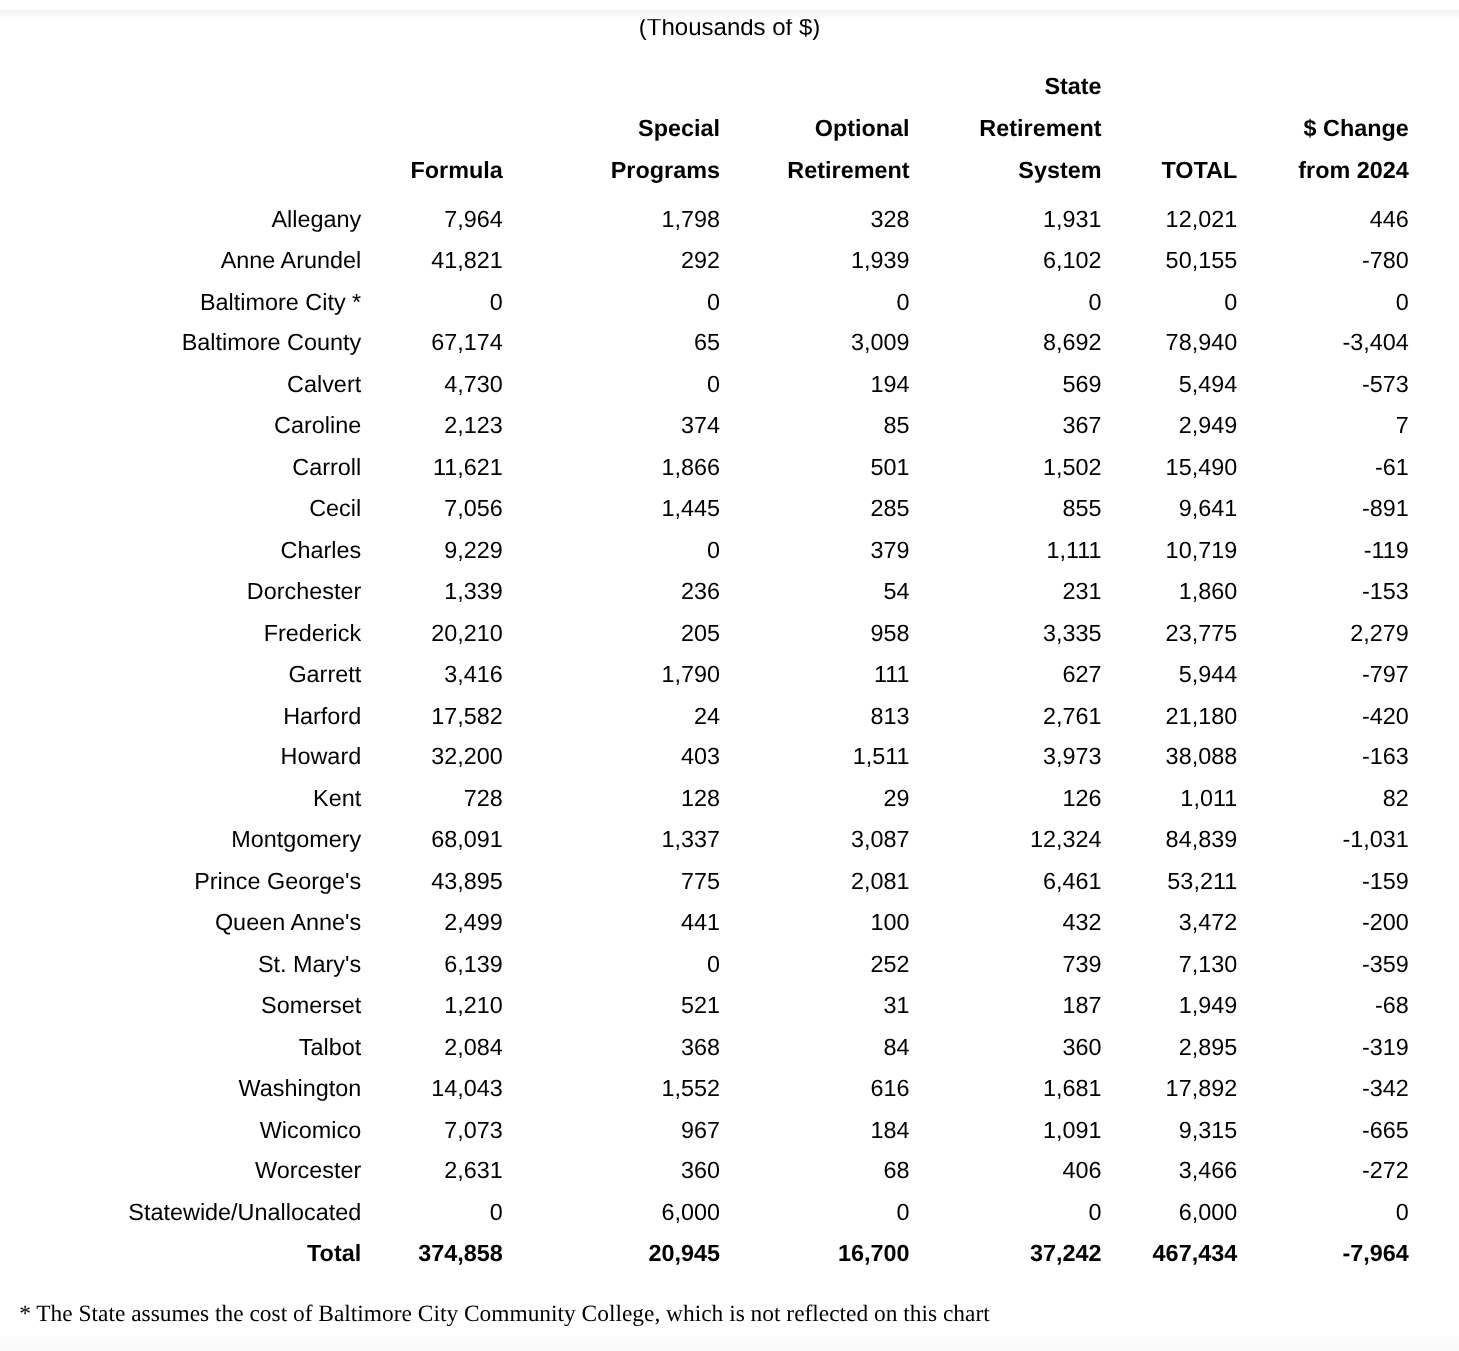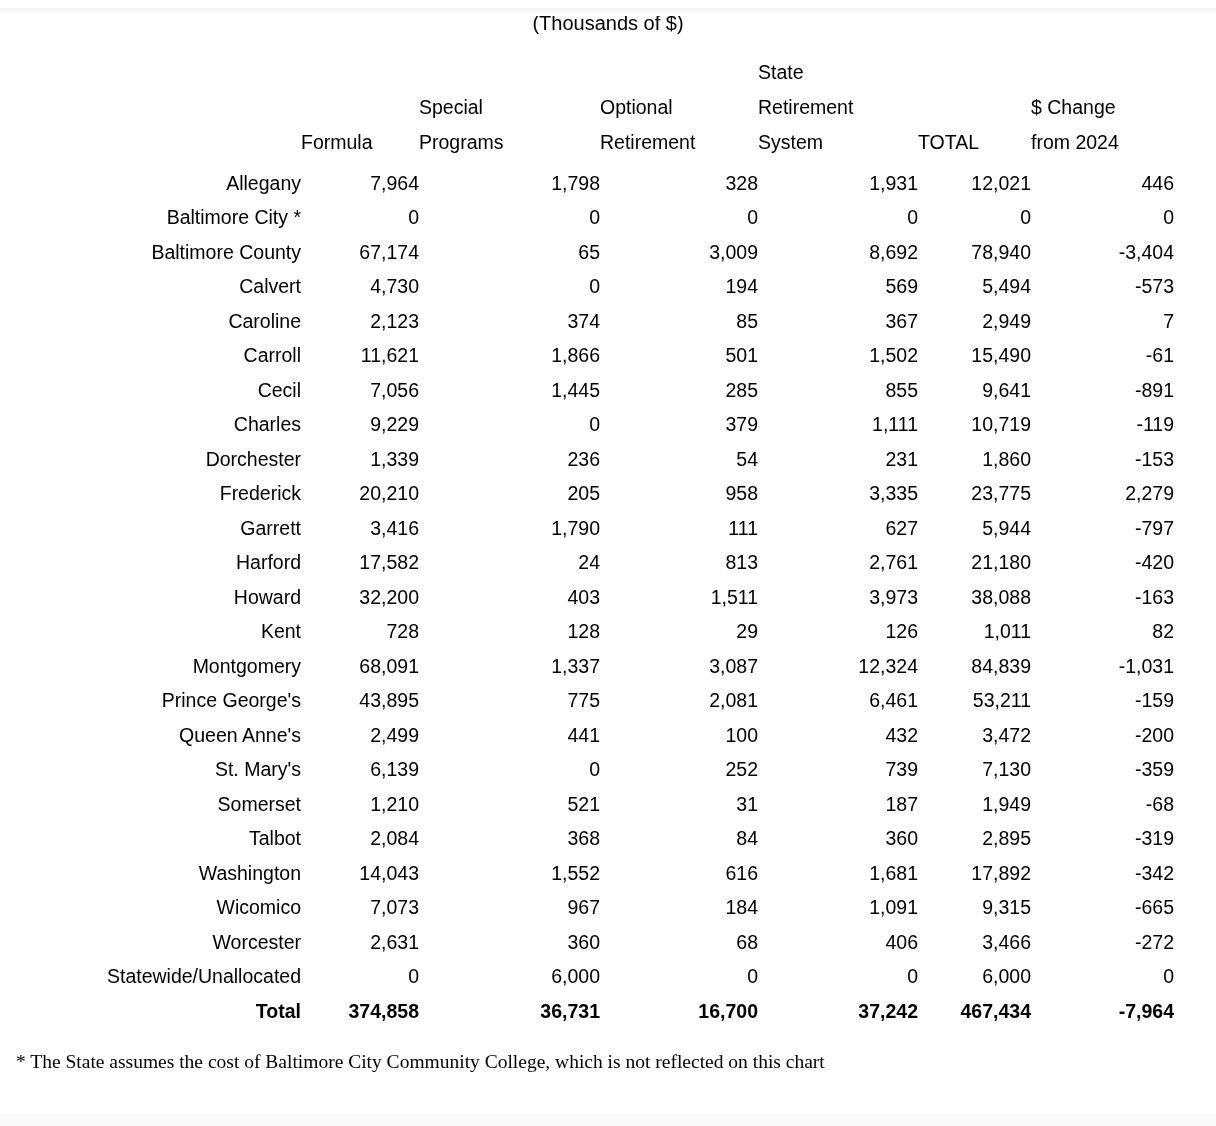--- a/index.html
+++ b/index.html
@@ -35,22 +35,22 @@
   }
   col.c-label   { width: 285px; }
   col.c-formula { width: 118px; }
   col.c-special { width: 181px; }
   col.c-optional{ width: 158px; }
   col.c-state   { width: 160px; }
   col.c-total   { width: 113px; }
   col.c-change  { width: 143px; }
   th {
     font-size: 19.5px;
-    font-weight: normal;
-    text-align: left;
+    font-weight: bold;
+    text-align: right;
     vertical-align: bottom;
     padding: 0 0 6px 0;
   }
   th div { line-height: 35px; white-space: nowrap; }
   td {
     font-size: 19.5px;
     height: 34.5px;
     padding: 0;
     text-align: right;
     vertical-align: middle;
@@ -118,20 +118,29 @@
           <tr>
             <td>Allegany</td>
             <td>7,964</td>
             <td>1,798</td>
             <td>328</td>
             <td>1,931</td>
             <td>12,021</td>
             <td>446</td>
           </tr>
           <tr>
+            <td>Anne Arundel</td>
+            <td>41,821</td>
+            <td>292</td>
+            <td>1,939</td>
+            <td>6,102</td>
+            <td>50,155</td>
+            <td>-780</td>
+          </tr>
+          <tr>
             <td>Baltimore City *</td>
             <td>0</td>
             <td>0</td>
             <td>0</td>
             <td>0</td>
             <td>0</td>
             <td>0</td>
           </tr>
           <tr>
             <td>Baltimore County</td>
@@ -327,21 +336,21 @@
             <td>0</td>
             <td>6,000</td>
             <td>0</td>
             <td>0</td>
             <td>6,000</td>
             <td>0</td>
           </tr>
           <tr class="total">
             <td>Total</td>
             <td>374,858</td>
-            <td>36,731</td>
+            <td>20,945</td>
             <td>16,700</td>
             <td>37,242</td>
             <td>467,434</td>
             <td>-7,964</td>
           </tr>
         </tbody>
     </table>
   </div>
 
   <div class="footnote">* The State assumes the cost of Baltimore City Community College, which is not reflected on this chart</div>

